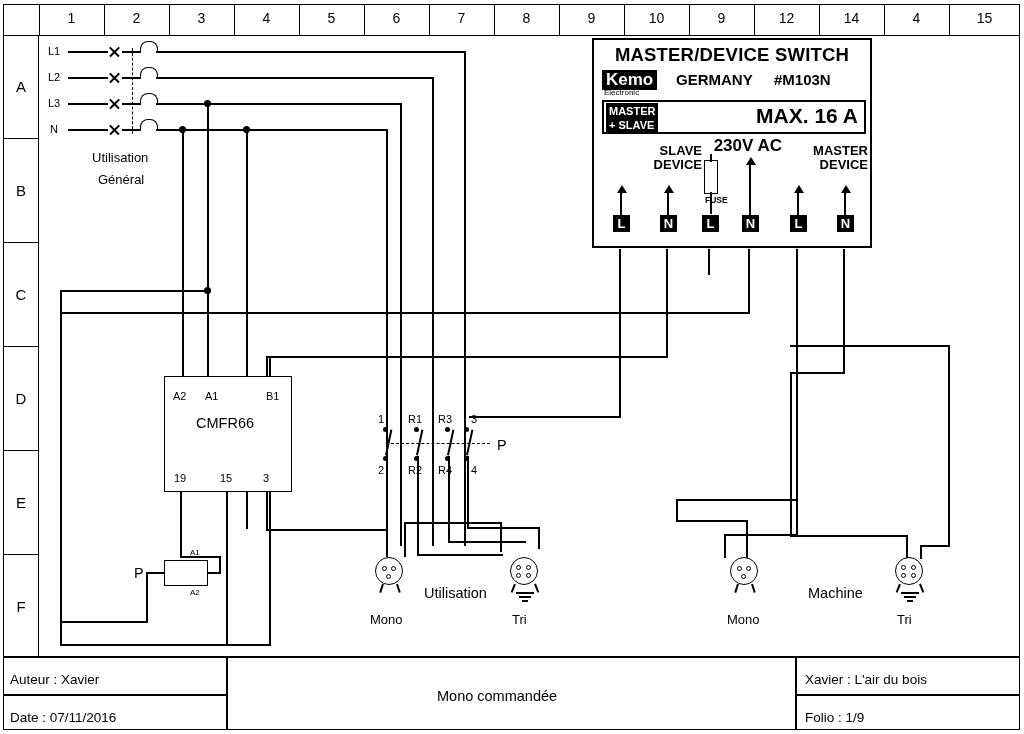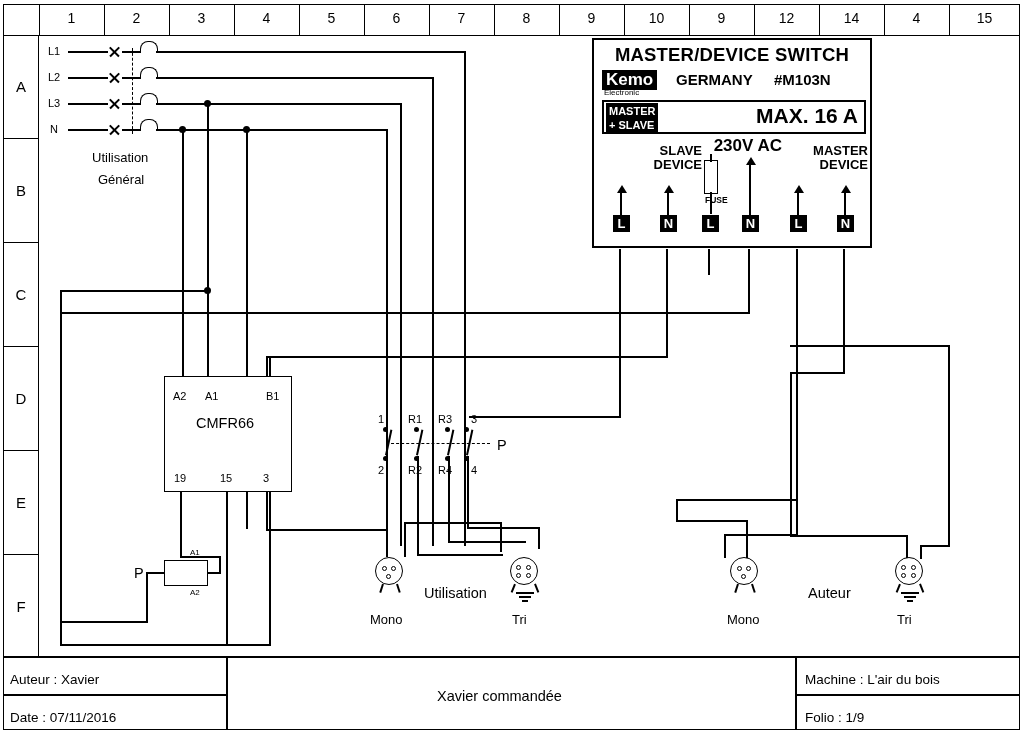--- a/index.html
+++ b/index.html
@@ -369,22 +369,22 @@
   <div class="row-label" style="top:598px">F</div>
 
   <div class="tb-line" style="left:3px;  top:656px; width:1017px; height:1.5px;"></div>
   <div class="tb-line" style="left:3px;  top:694px; width:225px;  height:1.5px;"></div>
   <div class="tb-line" style="left:226px;top:656px; width:1.5px;  height:74px;"></div>
   <div class="tb-line" style="left:795px;top:656px; width:1.5px;  height:74px;"></div>
   <div class="tb-line" style="left:795px;top:694px; width:225px;  height:1.5px;"></div>
 
   <div class="tb-text" style="left:10px; top:672px;">Auteur : Xavier</div>
   <div class="tb-text" style="left:10px; top:710px;">Date : 07/11/2016</div>
-  <div class="tb-title" style="left:437px;top:688px;">Xavier commandée</div>
-  <div class="tb-text" style="left:805px;top:672px;">Machine : L'air du bois</div>
+  <div class="tb-title" style="left:437px;top:688px;">Mono commandée</div>
+  <div class="tb-text" style="left:805px;top:672px;">Xavier : L'air du bois</div>
   <div class="tb-text" style="left:805px;top:710px;">Folio : 1/9</div>
 
   <div class="lbl" style="left:48px; top:45px;">L1</div>
   <div class="lbl" style="left:48px; top:71px;">L2</div>
   <div class="lbl" style="left:48px; top:97px;">L3</div>
   <div class="lbl" style="left:50px; top:123px;">N</div>
 
   <div class="w wh" style="left:68px;  top:51px;  width:40px;"></div>
   <div class="w wh" style="left:68px;  top:77px;  width:40px;"></div>
   <div class="w wh" style="left:68px;  top:103px; width:40px;"></div>
@@ -622,21 +622,21 @@
     <div class="pin" style="left:16px; top:16px;"></div>
     <div class="leg" style="left:4px;  top:27px; transform: rotate(22deg);"></div>
     <div class="leg" style="left:24px; top:27px; transform: rotate(-22deg);"></div>
   </div>
   <div class="gnd" style="left:900px; top:592px; width:20px; height:12px;">
     <div class="g1"></div>
     <div class="g2"></div>
     <div class="g3"></div>
   </div>
   <div class="lbl-md" style="left:897px; top:612px;">Tri</div>
-  <div class="lbl-lg" style="left:808px; top:585px;">Auteur</div>
+  <div class="lbl-lg" style="left:808px; top:585px;">Machine</div>
 
   <div class="w wv" style="left:386px; top:529px; height:28px;"></div>
   <div class="w wv" style="left:266px; top:529px; height:0px;"></div>
   <div class="w wh" style="left:266px; top:529px; width:122px;"></div>
   <div class="w wv" style="left:404px; top:522px; height:35px;"></div>
   <div class="w wh" style="left:404px; top:522px; width:96px;"></div>
   <div class="w wv" style="left:500px; top:522px; height:30px;"></div>
 
   <div class="w wv" style="left:724px; top:534px; height:24px;"></div>
   <div class="w wv" style="left:746px; top:520px; height:38px;"></div>

